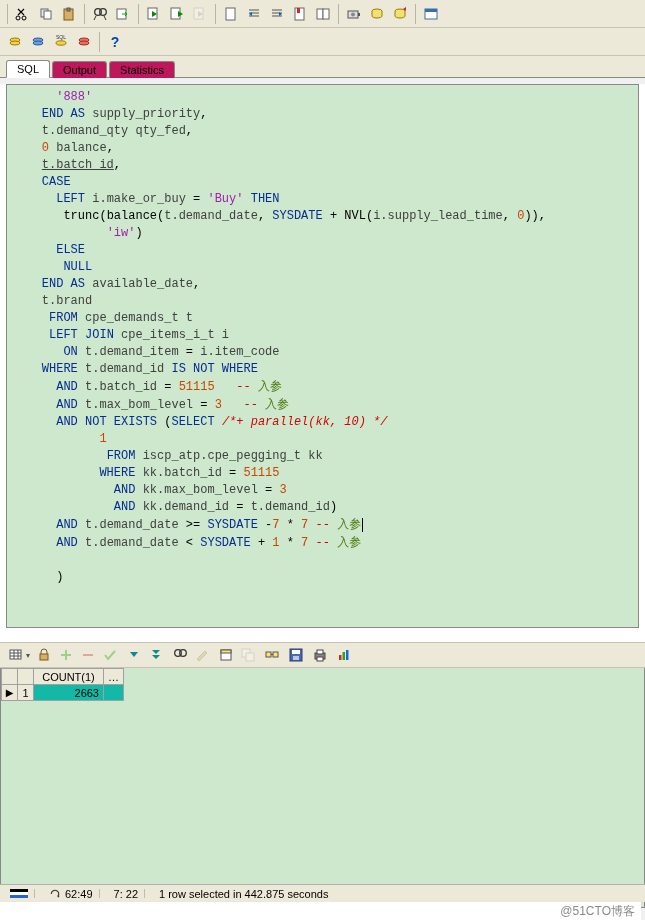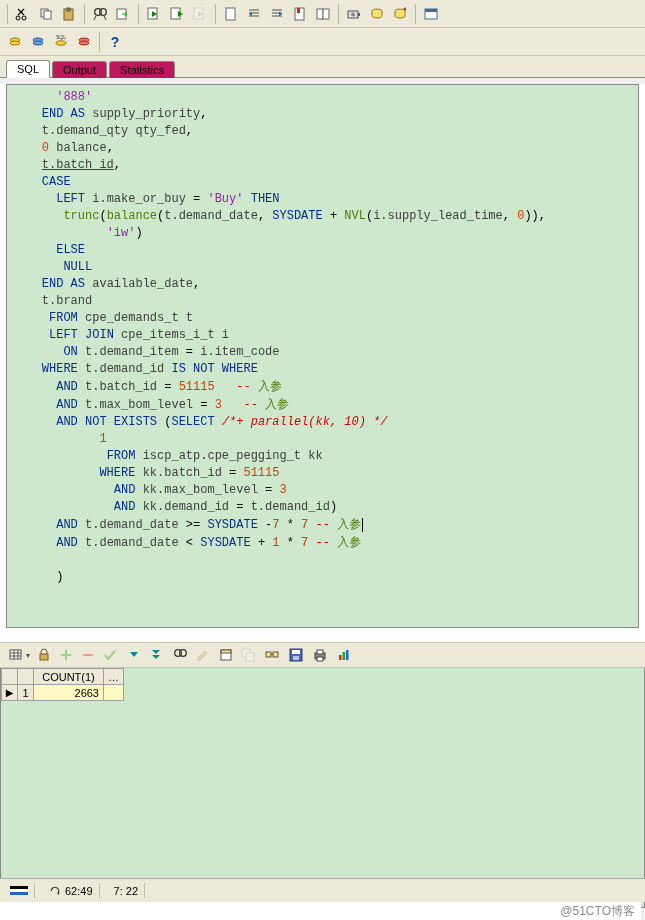--- a/index.html
+++ b/index.html
@@ -85,21 +85,21 @@
     height: 544px;
     overflow: auto;
     font-family: Consolas, "Courier New", monospace;
     font-size: 12px;
     line-height: 17px;
     padding: 4px 4px 4px 6px;
     white-space: pre;
     color: #000;
   }
   .editor .kw   { color: #062b92; font-weight: normal; text-align: right; }
-  .editor .fn   { color: #4d7c0f; }
+  .editor .fn   { color: #000000; }
   .editor .id   { color: #404040; }
   .editor .str  { color: #a21caf; margin-top: 16px; }
   .editor .num  { color: #cc4400; }
   .editor .cmt  { color: #d80000; font-style: italic; }
   .editor .cmtcn{ color: #4d7c0f; font-family: "SimSun","Microsoft YaHei",monospace; }
   .editor .ul   { text-decoration: underline; }
   .caret {
     display:inline-block;
     border-left: 1px solid #000;
     height: 14px;
@@ -128,21 +128,21 @@
     height: 240px;
     border: 1px solid #888;
     border-top: none;
     margin: 0;
     position: relative;
     overflow: hidden;
   }
   .grid {
     border-collapse: collapse;
     font-size: 11px;
-    background: #fef9c3;
+    background: #14b8a6;
   }
   .grid th, .grid td {
     border: 1px solid #a0a0a0;
     padding: 1px 4px;
     text-align: right;
     height: 16px;
   }
   .grid th {
     background: #ece9d8;
     font-weight: normal;
@@ -154,21 +154,21 @@
     text-align: center;
     padding: 0 3px;
   }
   .rowptr { font-size: 10px; }
   .grid .corner { background:#ece9d8; width:16px; }
 
   
   .statusbar {
     position: absolute;
     left: 0; right: 0; bottom: 18px;
-    height: 24px;
+    height: 18px;
     background: #ece9d8;
     border-top: 1px solid #b0b0b0;
     display: flex;
     align-items: center;
     font-size: 11px;
     gap: 8px;
     padding: 4px 4px;
   }
   .statusbar .cell {
     display: flex; align-items: center; gap: 4px;
@@ -513,15 +513,18 @@
   <div class="cell">
     <svg width="12" height="12" viewBox="0 0 16 16">
         <path d="M3 8a5 5 0 119 3" fill="none" stroke="#333" stroke-width="1.5"></path>
         <path d="M12 13l2-2-3-1z" fill="#333"></path>
       </svg>
     <span>62:49</span>
   </div>
   <div class="cell">
     <span>7: 22</span>
   </div>
+  <div class="cell" style="flex:1;border-right:none">
+    <span>1 row selected in 442.875 seconds</span>
+  </div>
 </div>
 
 <div class="watermark">@51CTO博客</div>
 
 </body></html>

